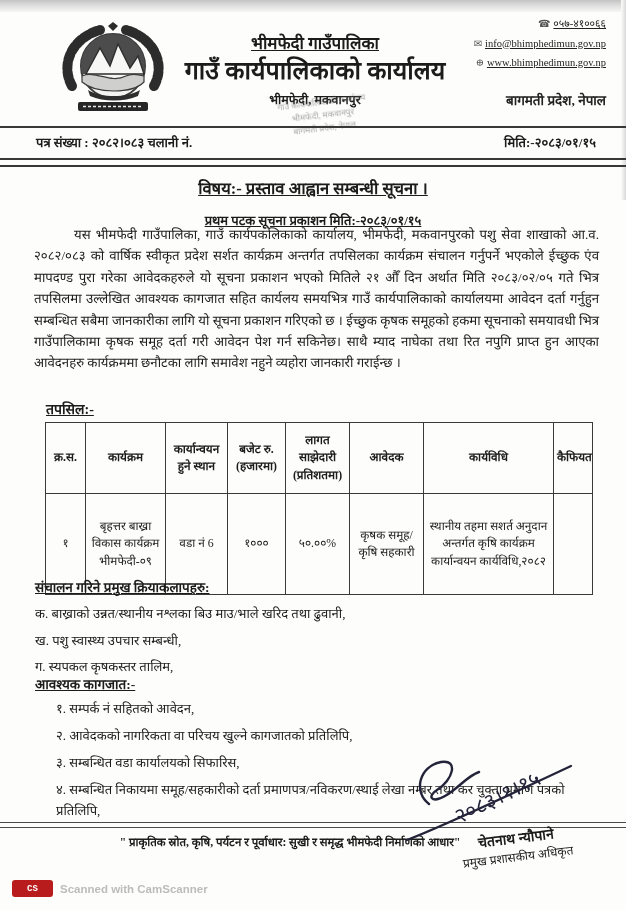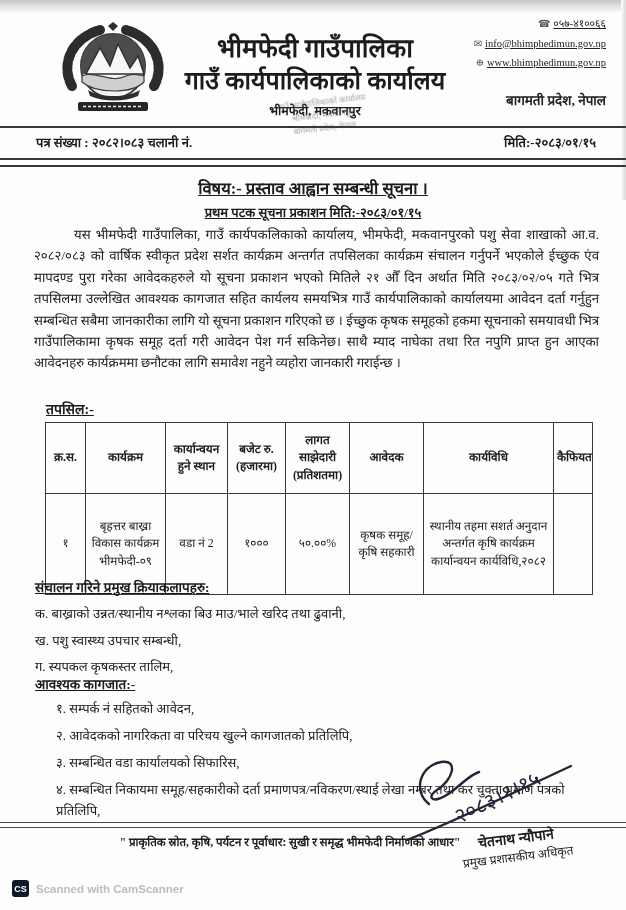--- a/index.html
+++ b/index.html
@@ -8,40 +8,40 @@
     background:#fdfdfb; overflow:hidden; color:#1c1c1c;
     font-family:"Liberation Serif","DejaVu Serif",serif;
   }
   .scan-band-top{position:absolute;top:0;left:0;width:626px;height:12px;
     background:linear-gradient(180deg,#c3c3c3 0%,#dedede 45%,#f6f6f4 100%);}
   .scan-edge-right{position:absolute;top:0;right:0;width:5px;height:200px;
     background:linear-gradient(270deg,#d9d9d9,#fdfdfb);}
   
   .emblem{position:absolute;left:52px;top:22px;width:122px;height:102px;}
   .head-center{position:absolute;left:160px;top:34px;width:310px;text-align:center;line-height:1.15;}
-  .muni{font-size:26px;font-weight:bold;}
+  .muni{font-size:17px;font-weight:bold;text-decoration:underline;}
   .office{font-size:25px;font-weight:bold;margin-top:3px;}
   .loc{font-size:12.5px;font-weight:bold;margin-top:8px;}
   .stamp{position:absolute;left:243px;top:96px;width:160px;text-align:center;
     transform:rotate(-7deg);color:#6d6d6d;opacity:.6;font-size:8.5px;line-height:1.5;
     filter:blur(.4px);}
   .head-right{position:absolute;right:20px;top:14px;text-align:right;font-size:10.5px;line-height:1.85;color:#222;}
   .head-right .contact{text-decoration:underline;}
   .head-right .icn{display:inline-block;margin-right:3px;color:#555;font-size:10px;text-decoration:none;}
   .province{margin-top:16px;font-size:13.5px;font-weight:bold;text-decoration:none !important;}
   
   .rule-top{position:absolute;top:126px;left:0;width:626px;border-top:2px solid #383838;}
   .meta-row{position:absolute;top:133px;left:36px;width:560px;display:flex;justify-content:space-between;
     font-size:13px;font-weight:bold;}
   .rule-double{position:absolute;top:158px;left:0;width:626px;height:5px;
     border-top:2px solid #383838;border-bottom:2px solid #383838;}
   
   .subject{position:absolute;top:176px;left:0;width:626px;text-align:center;}
   .subject .s1{font-size:16.5px;font-weight:bold;text-decoration:underline;}
-  .subject .s2{font-size:13px;font-weight:bold;text-decoration:underline;margin-top:4px;}
+  .subject .s2{font-size:13px;font-weight:bold;text-decoration:underline;margin-top:12px;}
   
   .body-par{position:absolute;top:224px;left:34px;width:565px;font-size:13.2px;line-height:1.62;
     text-align:justify;text-indent:40px;}
   
   .tap-head{position:absolute;top:399px;left:46px;font-size:14px;font-weight:bold;text-decoration:underline;}
   table.tapasil{position:absolute;top:422px;left:45px;border-collapse:collapse;table-layout:fixed;width:547px;
     font-size:11.8px;}
   table.tapasil th,table.tapasil td{border:1.6px solid #3a3a3a;text-align:center;vertical-align:middle;
     padding:4px 3px;line-height:1.45;}
   table.tapasil th{font-weight:bold;height:62px;}
@@ -57,22 +57,22 @@
     z-index:3;line-height:1.35;}
   .sig-name .nm{font-size:14px;font-weight:bold;}
   .sig-name .ttl{font-size:12px;}
   
   .rule-footer{position:absolute;top:822px;left:0;width:626px;height:4px;
     border-top:1.5px solid #4a4a4a;border-bottom:1.5px solid #4a4a4a;}
   .motto{position:absolute;top:834px;left:60px;width:460px;text-align:center;font-size:11.5px;font-weight:bold;}
   
   .cs-strip{position:absolute;left:12px;top:880px;display:flex;align-items:center;gap:7px;
     font-family:"Liberation Sans","DejaVu Sans",sans-serif;}
-  .cs-logo{width:17px;height:17px;background:#0f172a;border-radius:3px;color:#fff;
-    font-size:9px;font-weight:bold;display:flex;align-items:center;justify-content:center;}
+  .cs-logo{width:41px;height:17px;background:#b91c1c;border-radius:3px;color:#fff;
+    font-size:9px;font-weight:bold;display:flex;align-items:center;justify-content:center;font-family:Liberation Mono, monospace;}
   .cs-text{color:#bcbcbc;font-size:11.5px;font-weight:bold;}
 </style>
 </head>
 <body>
 
 <div class="page">
   <div class="scan-band-top"></div>
   <div class="scan-edge-right"></div>
 
   <svg class="emblem" viewBox="0 0 122 102">
@@ -146,21 +146,21 @@
       <th>कार्यान्वयन हुने स्थान</th>
       <th>बजेट रु.(हजारमा)</th>
       <th>लागत साझेदारी (प्रतिशतमा)</th>
       <th>आवेदक</th>
       <th>कार्यविधि</th>
       <th>कैफियत</th>
     </tr>
     <tr>
       <td>१</td>
       <td>बृहत्तर बाख्रा विकास कार्यक्रम भीमफेदी-०९</td>
-      <td>वडा नं 2</td>
+      <td>वडा नं 6</td>
       <td>१०००</td>
       <td>५०.००%</td>
       <td>कृषक समूह/कृषि सहकारी</td>
       <td>स्थानीय तहमा सशर्त अनुदान अन्तर्गत  कृषि कार्यक्रम कार्यान्वयन कार्यविधि,२०८२</td>
       <td></td>
     </tr>
   </tbody>
     </table>
 
   <div class="sec-head" style="top:578px;">संचालन गरिने प्रमुख क्रियाकलापहरु:</div>

